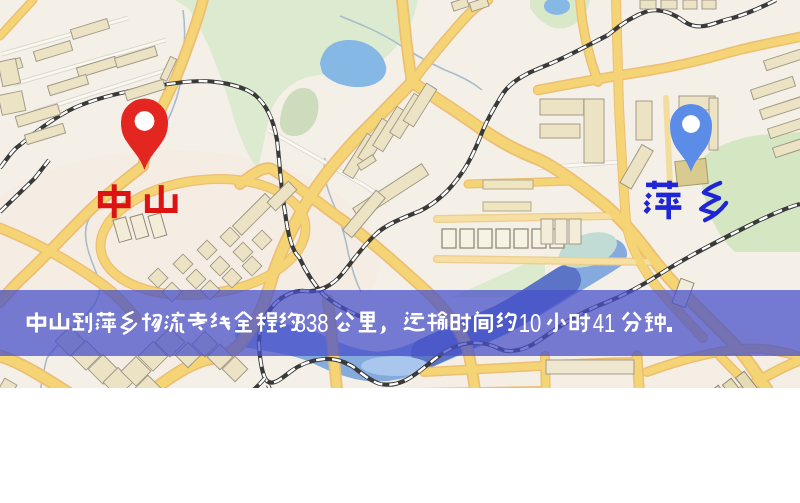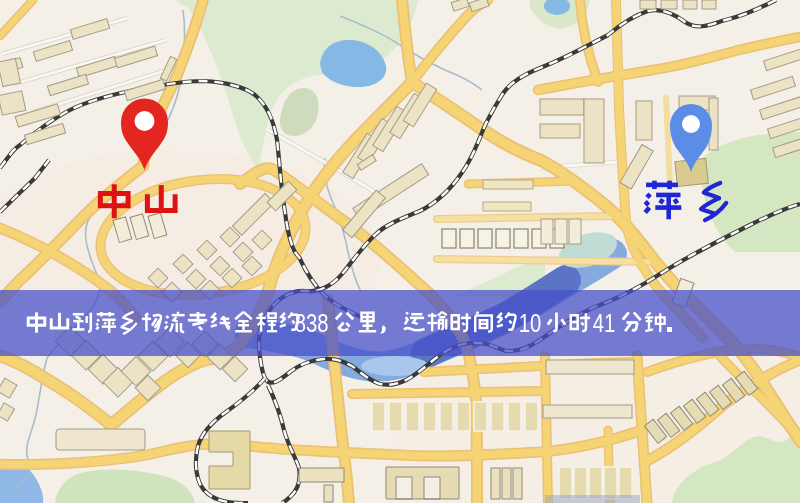--- a/index.html
+++ b/index.html
@@ -1,16 +1,16 @@
 <!DOCTYPE html>
 <html><head>
 <meta charset="utf-8">
 <style>
 html,body{margin:0;padding:0;background:#fff;font-family:"Liberation Sans",sans-serif;}
-#map{width:800px;height:503px;position:relative;overflow:hidden;}
+#map{width:800px;height:388px;position:relative;overflow:hidden;}
 #map svg{filter:blur(0.45px);}
 </style>
 </head>
 <body>
 
 <div id="map">
 <svg width="800" height="503" viewBox="0 0 800 503">
 <defs>
 <g id="g-zhong" fill="none" stroke="currentColor" stroke-width="13" stroke-linecap="butt" stroke-linejoin="miter">
           <path d="M50,6 V94"></path>

